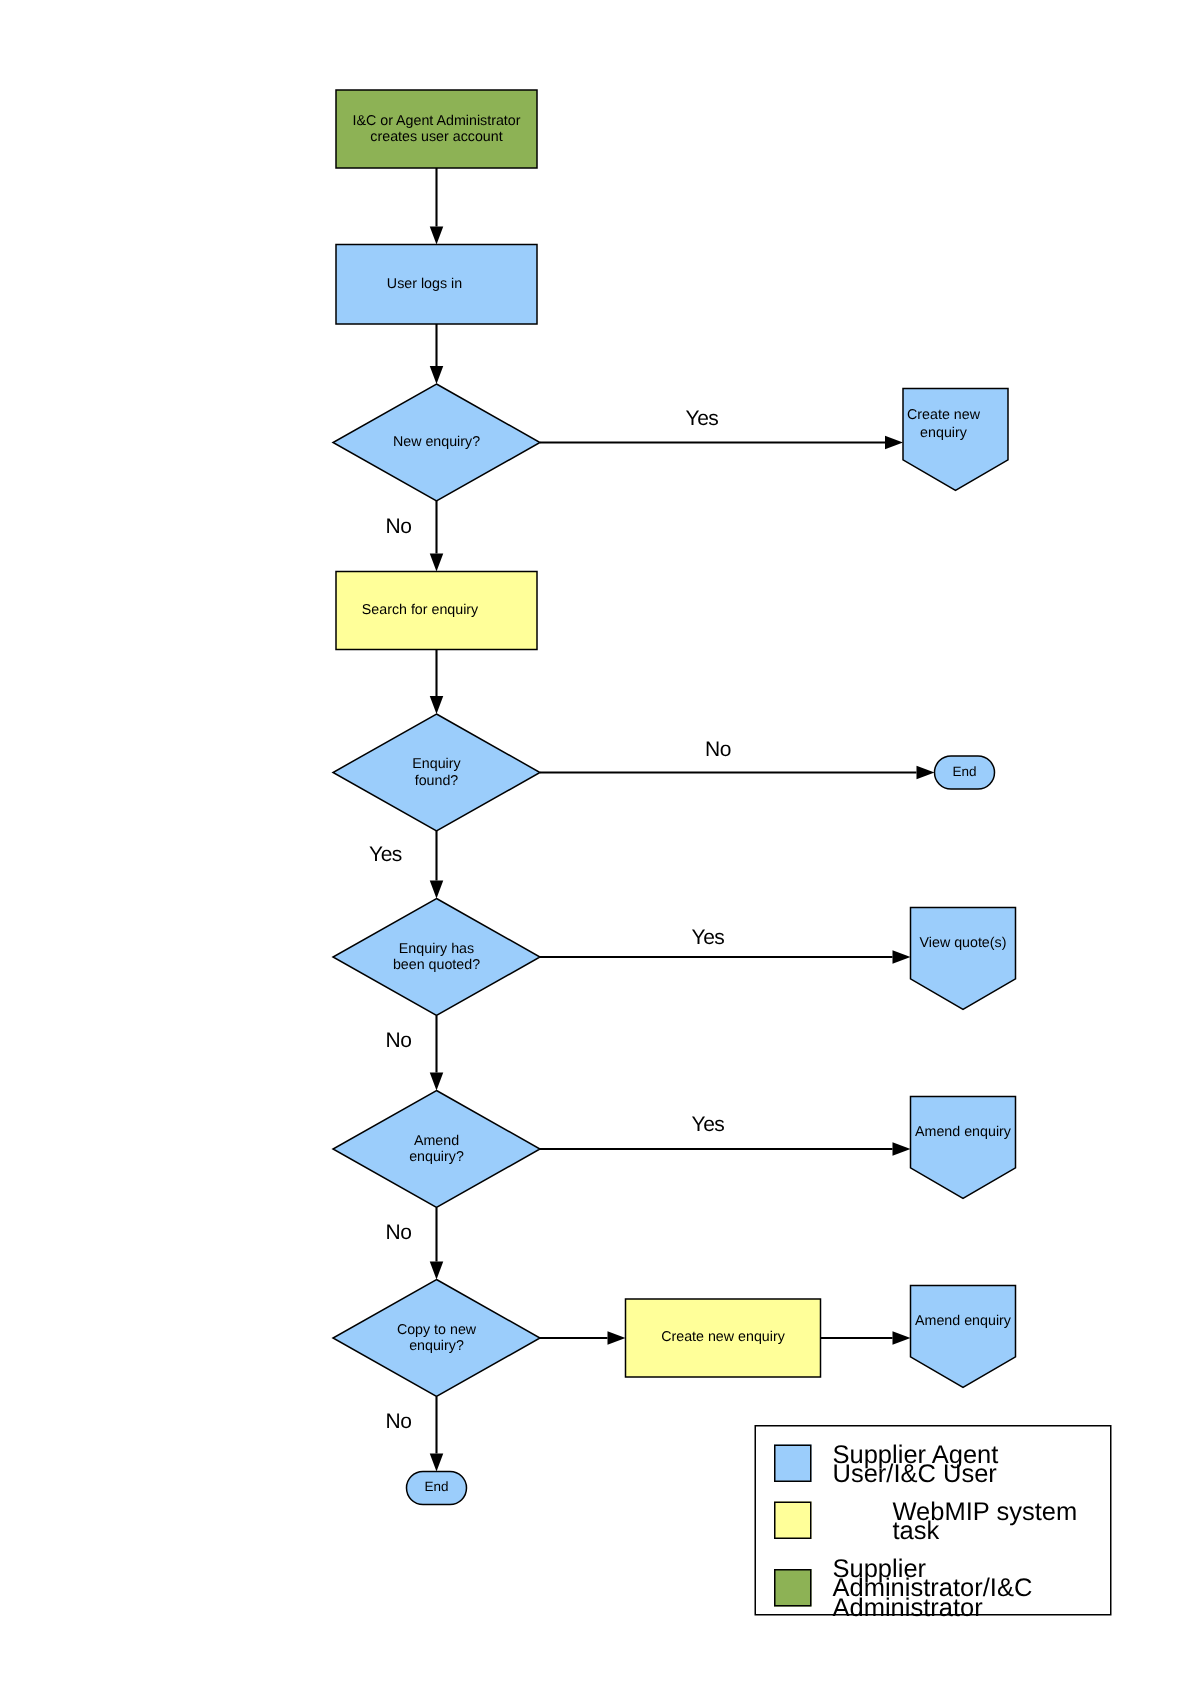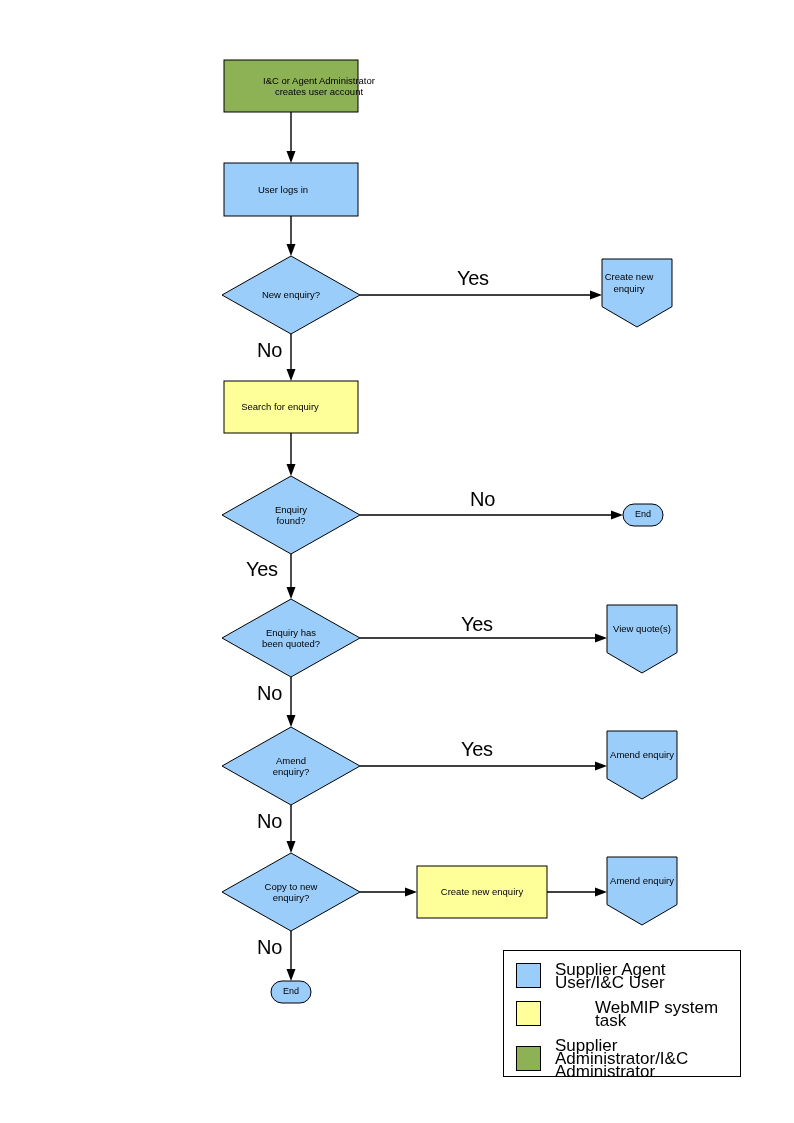--- a/index.html
+++ b/index.html
@@ -51,21 +51,21 @@
     color: #000000;
     pointer-events: none;
     white-space: pre-line;
     display: flex;
     align-items: center;
     justify-content: center;
   }
   .edge-label {
     position: absolute;
     font-family: "Liberation Sans", sans-serif;
-    font-size: 20px;
+    font-size: 14px;
     line-height: 21px;
     color: #000000;
     letter-spacing: -0.3px;
   }
   .legend-box {
     position: absolute;
     left: 503px;
     top: 950px;
     width: 238px;
     height: 127px;
@@ -168,21 +168,21 @@
         <line x1="360" y1="892" x2="405" y2="892" class="conn-line"></line>
         <polygon points="417,892 405,887.5 405,896.5" class="arrow-head"></polygon>
       </g>
       <g>
         <line x1="547" y1="892" x2="595" y2="892" class="conn-line"></line>
         <polygon points="607,892 595,887.5 595,896.5" class="arrow-head"></polygon>
       </g>
     </svg>
 
   <div id="label-layer">
-      <div class="node-label" style="left: 224px; width: 134px; top: 60px; height: 52px; margin-left: 28px;">I&amp;C or Agent Administrator
+      <div class="node-label" style="left: 224px; width: 134px; top: 60px; height: 52px;">I&amp;C or Agent Administrator
 creates user account</div>
       <div class="node-label" style="left: 224px; width: 118px; top: 163px; height: 53px;">User logs in</div>
       <div class="node-label" style="left: 222px; width: 138px; top: 256px; height: 78px;">New enquiry?</div>
       <div class="node-label" style="left: 602px; width: 54px; top: 259px; height: 47.6px;">Create new
 enquiry</div>
       <div class="node-label" style="left: 224px; width: 112px; top: 381px; height: 52px;">Search for enquiry</div>
       <div class="node-label" style="left: 222px; width: 138px; top: 476px; height: 78px;">Enquiry
 found?</div>
       <div class="node-label" style="left: 623px; width: 40px; top: 504px; height: 22px; font-size: 9px;">End</div>
       <div class="node-label" style="left: 222px; width: 138px; top: 599px; height: 78px;">Enquiry has

